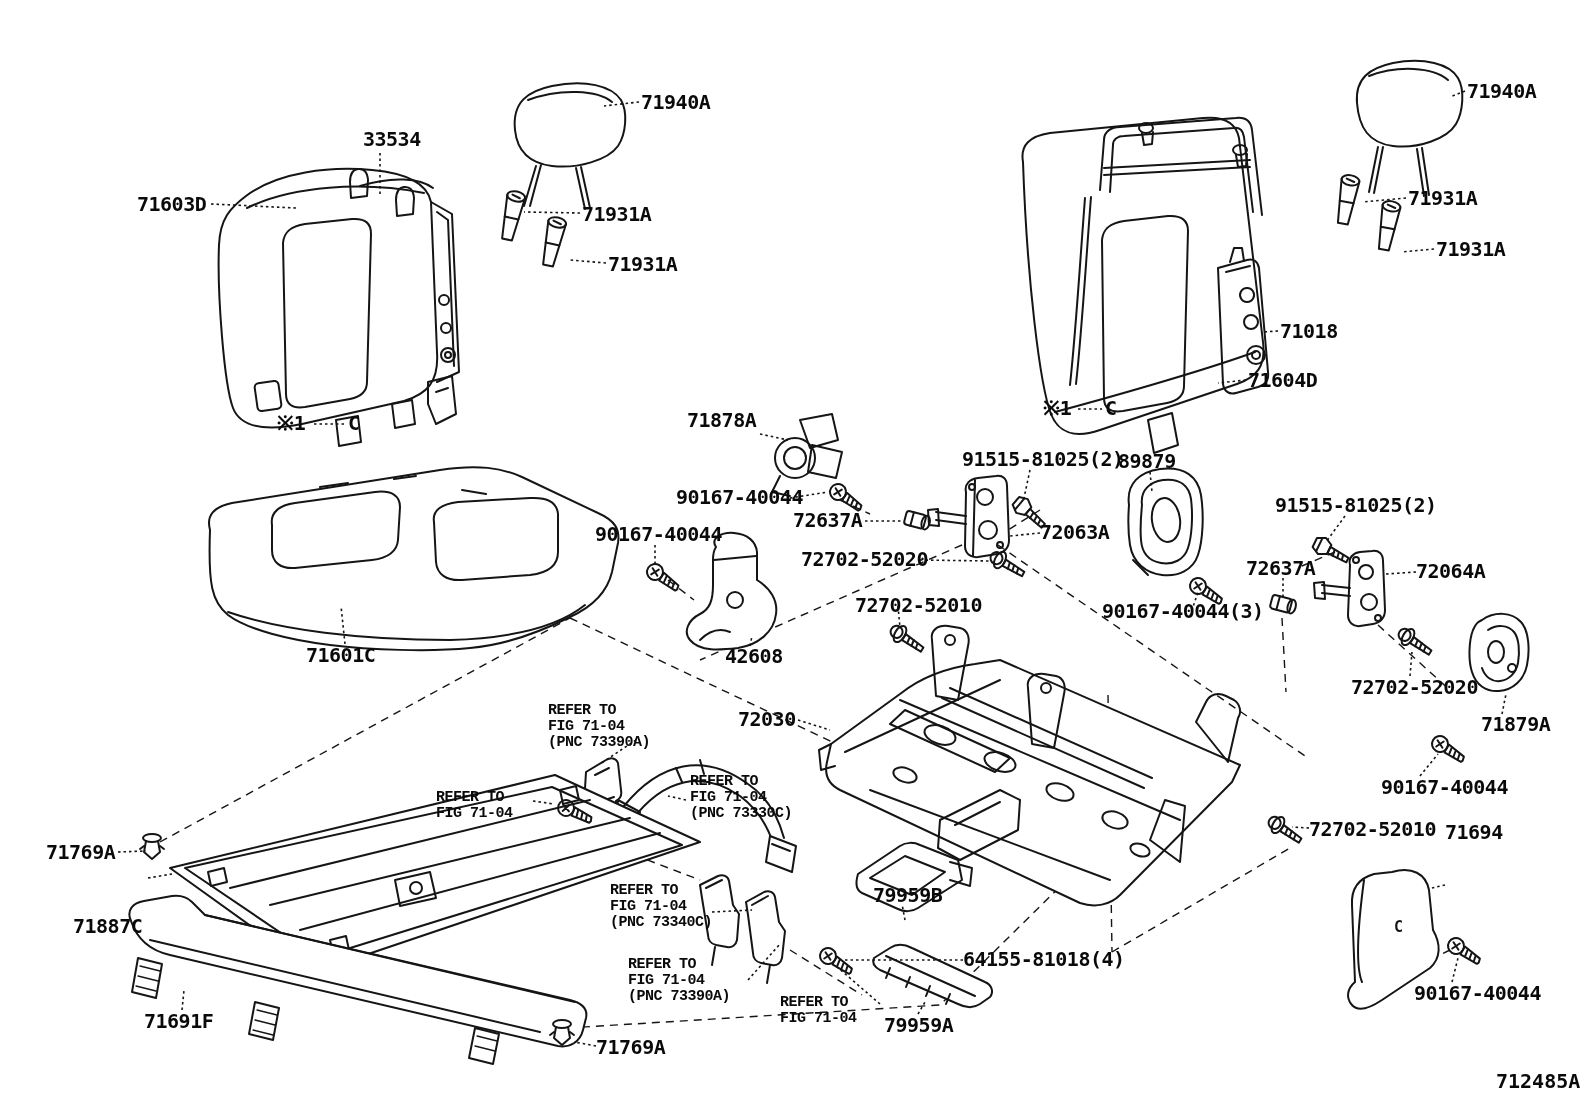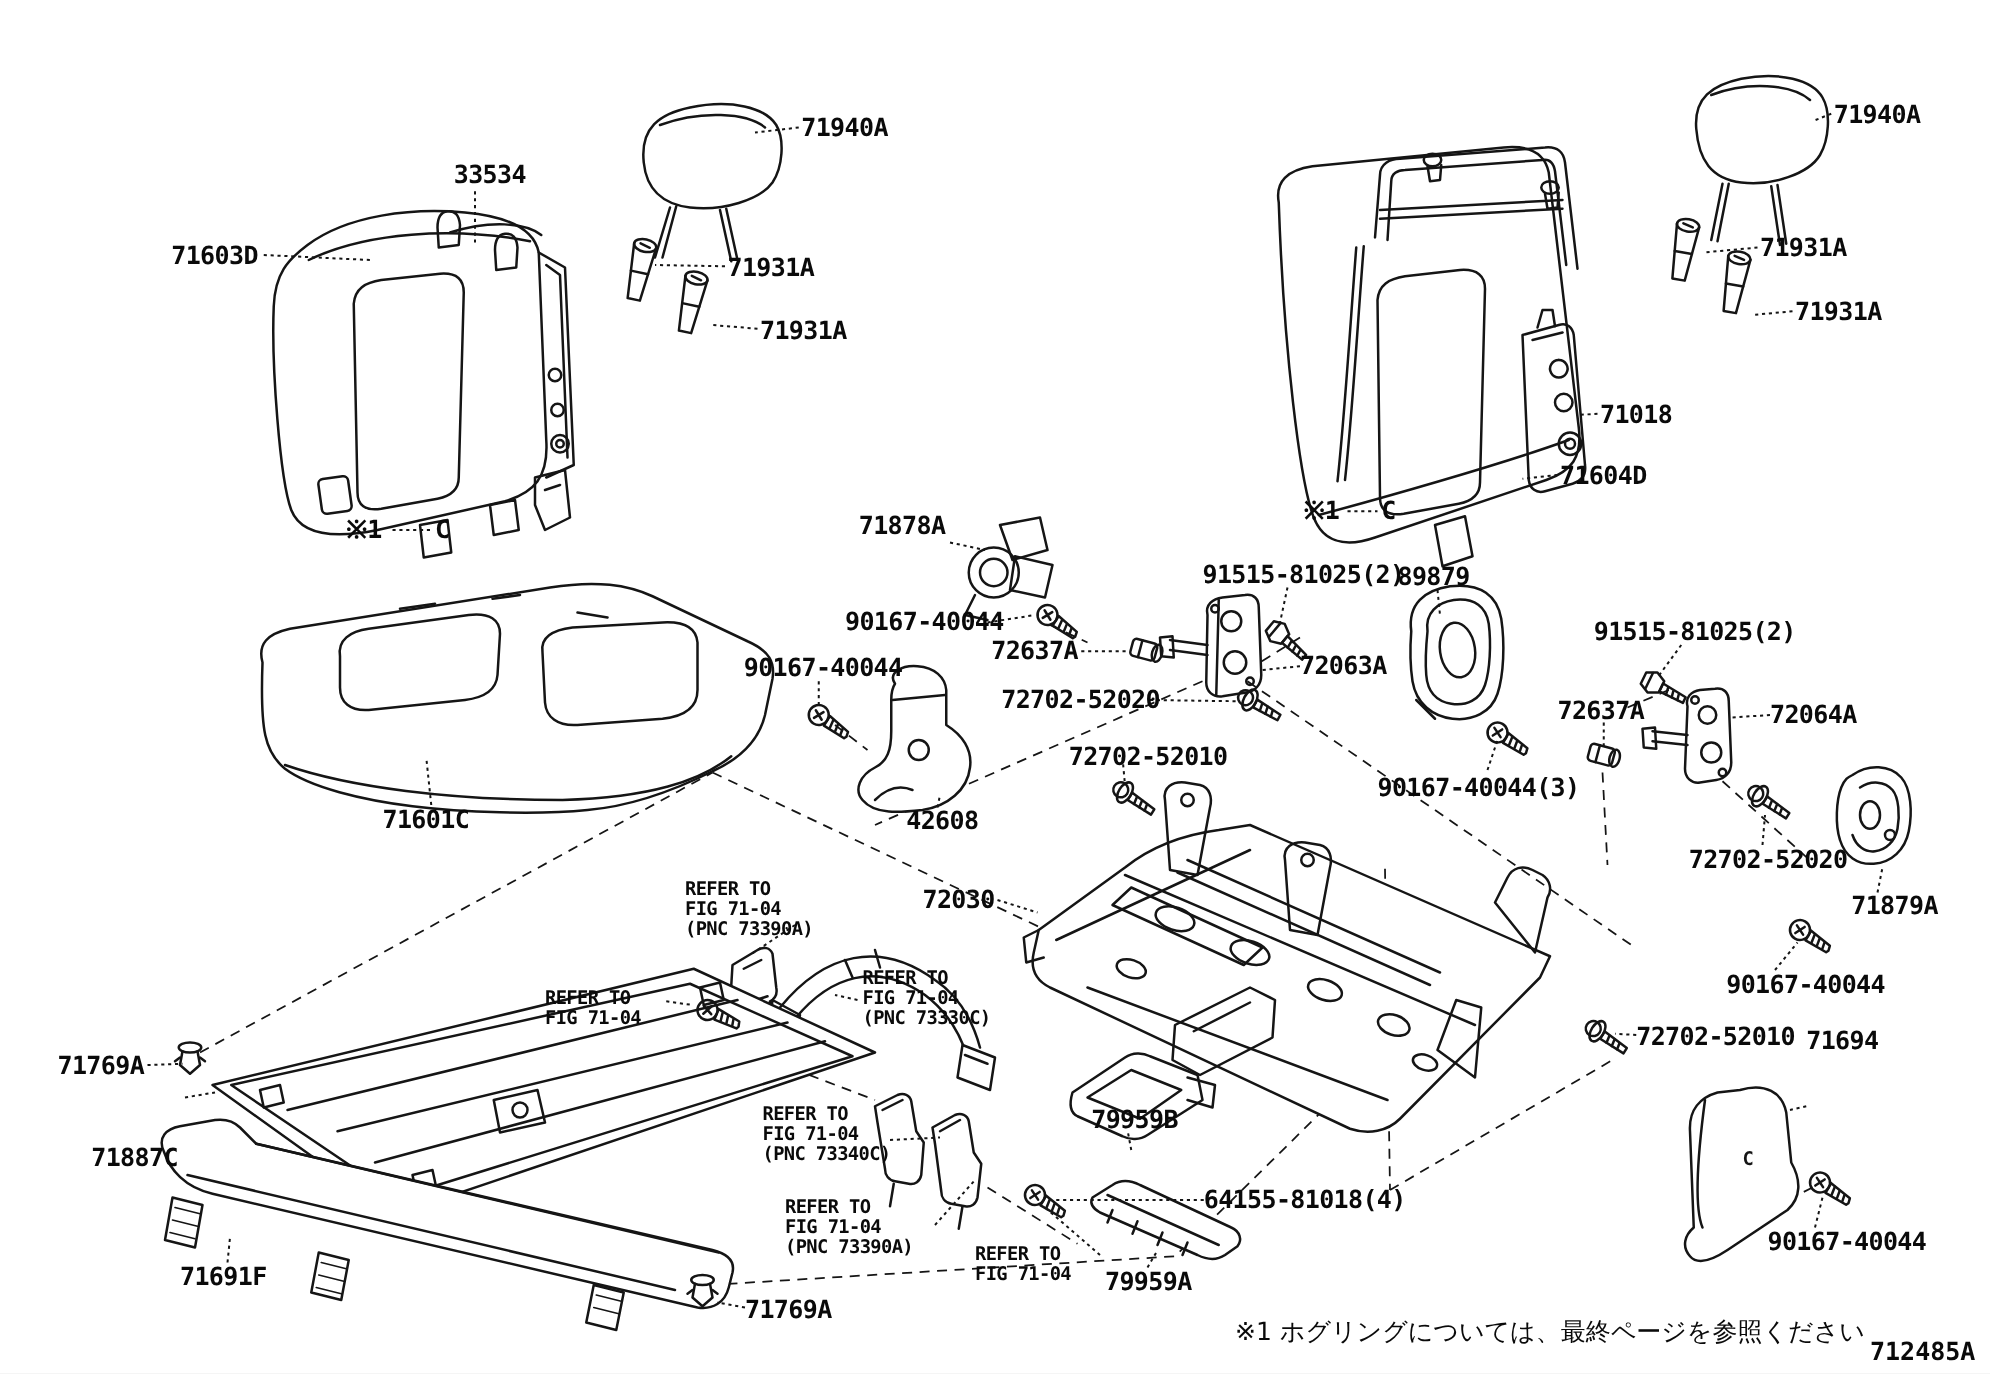--- a/index.html
+++ b/index.html
@@ -14,21 +14,21 @@
   .lead{stroke:#151515;fill:none;stroke-width:1.6;stroke-dasharray:2.5 3;}
   .hatch{stroke:#151515;stroke-width:1.3;}
   .lbl{
     position:absolute;font-weight:bold;font-size:20px;line-height:21px;
     letter-spacing:-0.5px;white-space:nowrap;
   }
   .ref{
     position:absolute;font-weight:bold;font-size:15px;line-height:16px;
     letter-spacing:-0.5px;white-space:nowrap;
   }
-  .ref span{display:block;}
+  .ref span{display:block;font-family:Liberation Mono, monospace;}
   .note{
     position:absolute;font-weight:bold;font-size:20px;line-height:21px;white-space:nowrap;
   }
   .footnote{
     position:absolute;font-family:"DejaVu Sans",sans-serif;
     font-size:20px;line-height:22px;white-space:nowrap;
   }
   .doccode{
     position:absolute;font-weight:bold;font-size:20px;line-height:21px;white-space:nowrap;
   }
@@ -396,21 +396,21 @@
 <div class="lbl" style="left:962px;top:449px">91515-81025(2)</div>
 <div class="lbl" style="left:1118px;top:451px">89879</div>
 <div class="lbl" style="left:793px;top:510px">72637A</div>
 <div class="lbl" style="left:1040px;top:522px">72063A</div>
 <div class="lbl" style="left:1275px;top:495px">91515-81025(2)</div>
 <div class="lbl" style="left:595px;top:524px">90167-40044</div>
 <div class="lbl" style="left:801px;top:549px">72702-52020</div>
 <div class="lbl" style="left:1246px;top:558px">72637A</div>
 <div class="lbl" style="left:1416px;top:561px">72064A</div>
 <div class="lbl" style="left:855px;top:595px">72702-52010</div>
-<div class="lbl" style="left:1102px;top:620px">90167-40044(3)</div>
+<div class="lbl" style="left:1102px;top:601px">90167-40044(3)</div>
 <div class="lbl" style="left:725px;top:646px">42608</div>
 <div class="lbl" style="left:1351px;top:677px">72702-52020</div>
 <div class="lbl" style="left:306px;top:645px">71601C</div>
 <div class="lbl" style="left:1481px;top:714px">71879A</div>
 <div class="lbl" style="left:738px;top:709px">72030</div>
 <div class="lbl" style="left:1381px;top:777px">90167-40044</div>
 <div class="lbl" style="left:1309px;top:819px">72702-52010</div>
 <div class="lbl" style="left:46px;top:842px">71769A</div>
 <div class="lbl" style="left:73px;top:916px">71887C</div>
 <div class="lbl" style="left:1445px;top:822px">71694</div>
@@ -448,16 +448,15 @@
 <div class="ref" style="left:780px;top:995px">
   <span>REFER TO</span>
   <span>FIG 71-04</span>
 </div>
 
 <div class="note" style="left:277px;top:413px">※1</div>
 <div class="note" style="left:348px;top:413px">C</div>
 <div class="note" style="left:1043px;top:398px">※1</div>
 <div class="note" style="left:1105px;top:398px">C</div>
 
-<div class="footnote" style="left:988px;top:1054px">※1 ホグリングについては、最終ページを参照ください</div>
 <div class="doccode" style="left:1496px;top:1071px">712485A</div>
 
 </div>
 
 </body></html>

